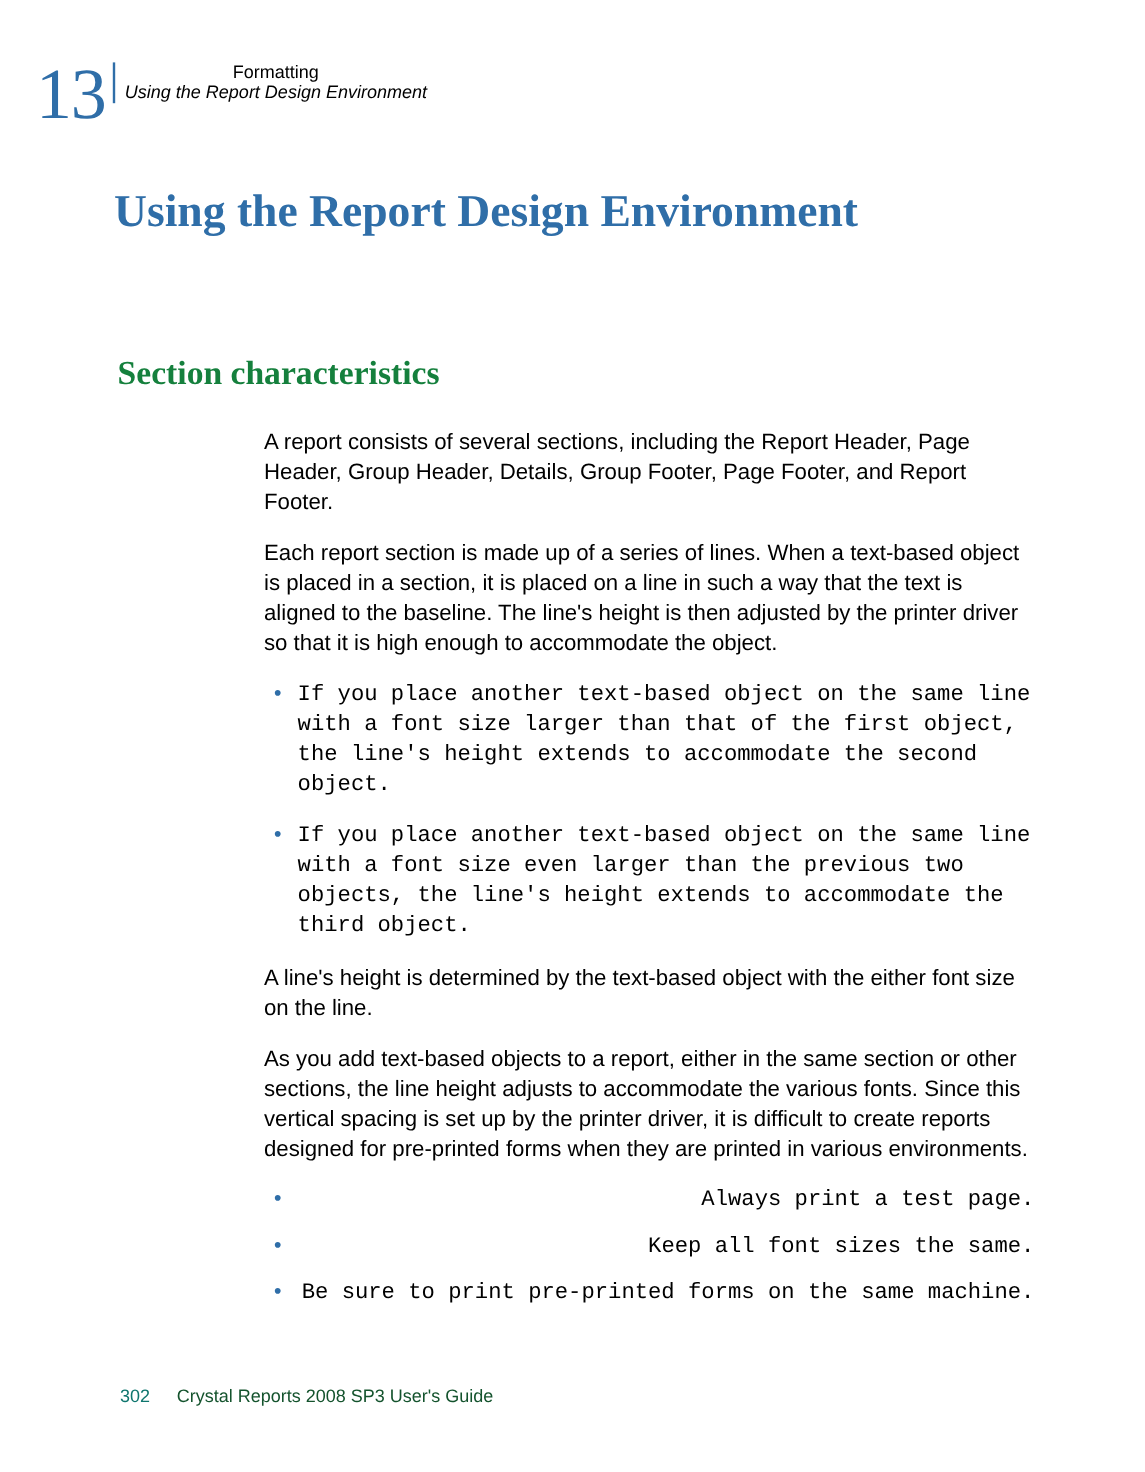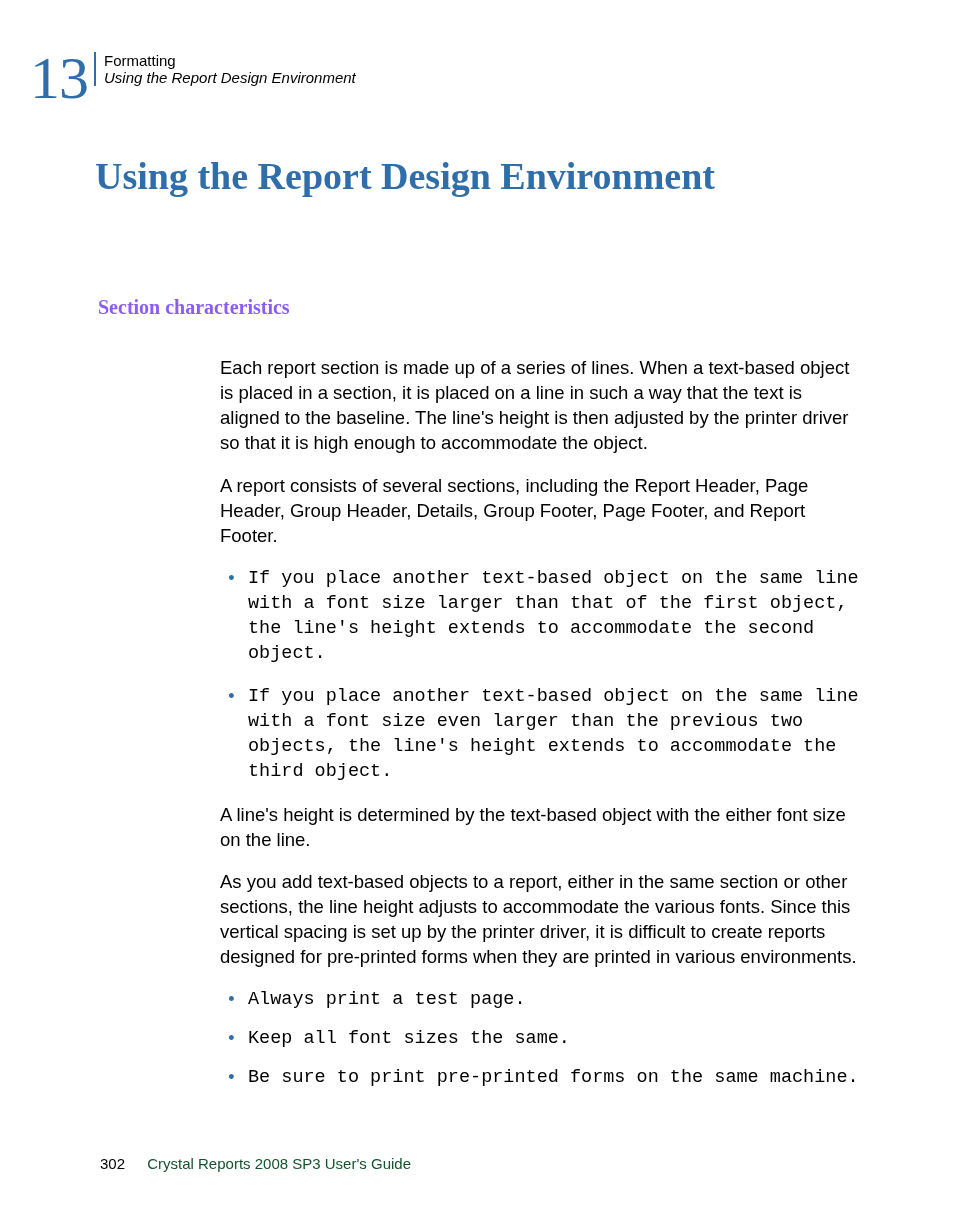--- a/index.html
+++ b/index.html
@@ -33,20 +33,21 @@
     line-height: 1;
     color: #2f6ea8;
     font-weight: normal;
     letter-spacing: -1px;
   }
   .headtext {
     border-left: 2px solid #2f6ea8;
     padding-left: 8px;
     margin-left: 6px;
     margin-top: 4px;
+    text-align: center;
   }
   .headtext .line1 {
     font-size: 15px;
     color: #000;
   }
   .headtext .line2 {
     font-size: 15px;
     font-style: italic;
     color: #000;
   }
@@ -66,23 +67,23 @@
     left: 220px;
     width: 642px;
     font-size: 18.5px;
     line-height: 1.35;
   }
   .h2 {
     position: absolute;
     top: 296px;
     left: 98px;
     font-family: Georgia, "Times New Roman", serif;
-    font-size: 20px;
+    font-size: 28px;
     font-weight: bold;
-    color: #8b5cf6;
+    color: #15803d;
   }
   .body {
     position: absolute;
     top: 356px;
     left: 220px;
     width: 642px;
     font-size: 18.5px;
     line-height: 1.35;
   }
   .body p {
@@ -103,29 +104,30 @@
     content: "•";
     position: absolute;
     left: 6px;
     top: 0;
     color: #2f6ea8;
     font-size: 18px;
     line-height: 1.35;
   }
   .body ul.tight li {
     margin-bottom: 14px;
+    text-align: right;
   }
   .footer {
     position: absolute;
     bottom: 55px;
     left: 100px;
     font-size: 15px;
   }
   .footer .pg {
-    color: #000000;
+    color: #0f766e;
   }
   .footer .doc {
     color: #14532d;
     margin-left: 18px;
   }
 </style>
 </head>
 <body>
 
 <div class="page">
@@ -137,22 +139,22 @@
       <div class="line2">Using the Report Design Environment</div>
     </div>
   </div>
 
   <div class="h1">Using the Report Design Environment</div>
 
 
   <div class="h2">Section characteristics</div>
 
   <div class="body">
+    <p>A report consists of several sections, including the Report Header, Page Header, Group Header, Details, Group Footer, Page Footer, and Report Footer.</p>
     <p>Each report section is made up of a series of lines. When a text-based object is placed in a section, it is placed on a line in such a way that the text is aligned to the baseline. The line's height is then adjusted by the printer driver so that it is high enough to accommodate the object.</p>
-    <p>A report consists of several sections, including the Report Header, Page Header, Group Header, Details, Group Footer, Page Footer, and Report Footer.</p>
     <ul>
       <li>If you place another text-based object on the same line with a font size larger than that of the first object, the line's height extends to accommodate the second object.</li>
       <li>If you place another text-based object on the same line with a font size even larger than the previous two objects, the line's height extends to accommodate the third object.</li>
     </ul>
     <p>A line's height is determined by the text-based object with the either font size on the line.</p>
     <p>As you add text-based objects to a report, either in the same section or other sections, the line height adjusts to accommodate the various fonts. Since this vertical spacing is set up by the printer driver, it is difficult to create reports designed for pre-printed forms when they are printed in various environments.</p>
     <ul class="tight">
       <li>Always print a test page.</li>
       <li>Keep all font sizes the same.</li>
       <li>Be sure to print pre-printed forms on the same machine.</li>

